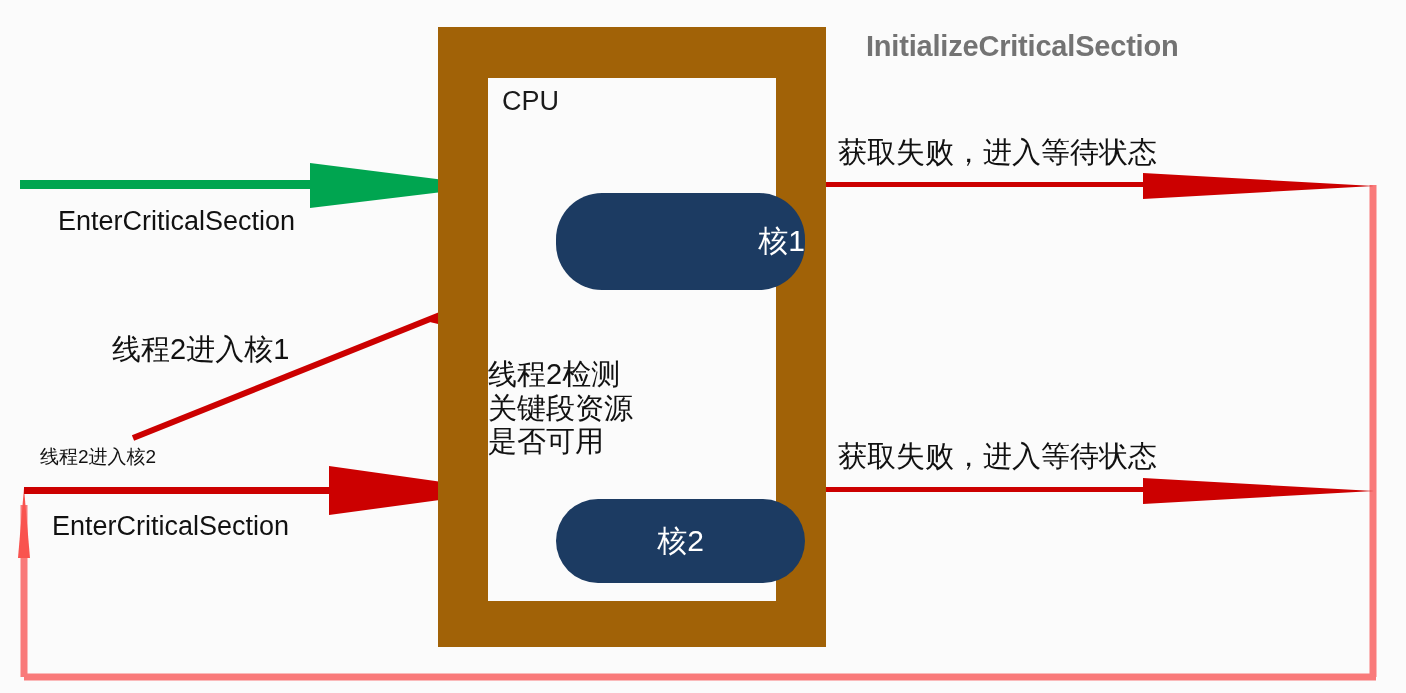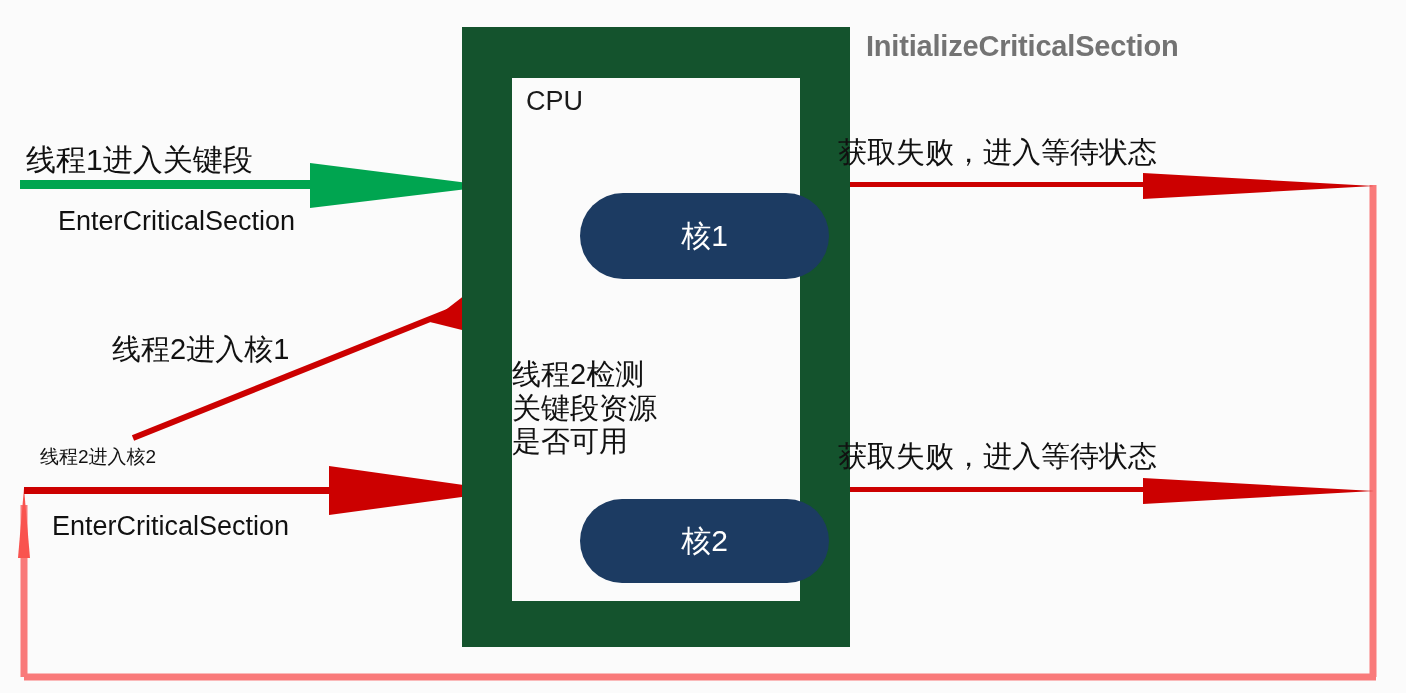--- a/index.html
+++ b/index.html
@@ -24,23 +24,23 @@
   #svg-layer {
     position: absolute;
     left: 0; top: 0;
     width: 1406px;
     height: 693px;
   }
 
   
   .cpu-outer {
     position: absolute;
-    left: 462px; top: 27px;
+    left: 438px; top: 27px;
     width: 388px; height: 620px;
-    background: #14532d;
+    background: #a16207;
   }
   .cpu-inner {
     position: absolute;
     left: 50px; top: 51px;
     width: 288px; height: 523px;
     background: #fbfbfb;
   }
   .cpu-label {
     position: absolute;
     left: 14px; top: 9px;
@@ -53,21 +53,21 @@
     position: absolute;
     background: #1c3b62;
     border-radius: 46px;
     color: #ffffff;
     font-size: 30px;
     display: flex;
     align-items: center;
     justify-content: center;
     letter-spacing: 0px;
   }
-  .core-1 { left: 68px; top: 115px; width: 249px; height: 86px; }
+  .core-1 { left: 68px; top: 115px; width: 249px; height: 97px; justify-content: flex-end; }
   .core-2 { left: 68px; top: 421px; width: 249px; height: 84px; }
 
   .detect-text {
     position: absolute;
     left: 0px; top: 280px;
     width: 288px;
     font-size: 29px;
     color: #121212;
     line-height: 1.16;
     white-space: pre-line;
@@ -171,21 +171,20 @@
 关键段资源
 是否可用</div>
       <div class="core core-2">
         <span>核2</span>
       </div>
     </div>
   </div>
 
   <div class="lbl t-title">InitializeCriticalSection</div>
 
-  <div class="lbl t-t1">线程1进入关键段</div>
   <div class="lbl t-ecs1">EnterCriticalSection</div>
 
   <div class="lbl t-t2core1">线程2进入核1</div>
 
   <div class="lbl t-t2core2">线程2进入核2</div>
   <div class="lbl t-ecs2">EnterCriticalSection</div>
 
   <div class="lbl t-fail1">获取失败，进入等待状态</div>
   <div class="lbl t-fail2">获取失败，进入等待状态</div>
 

